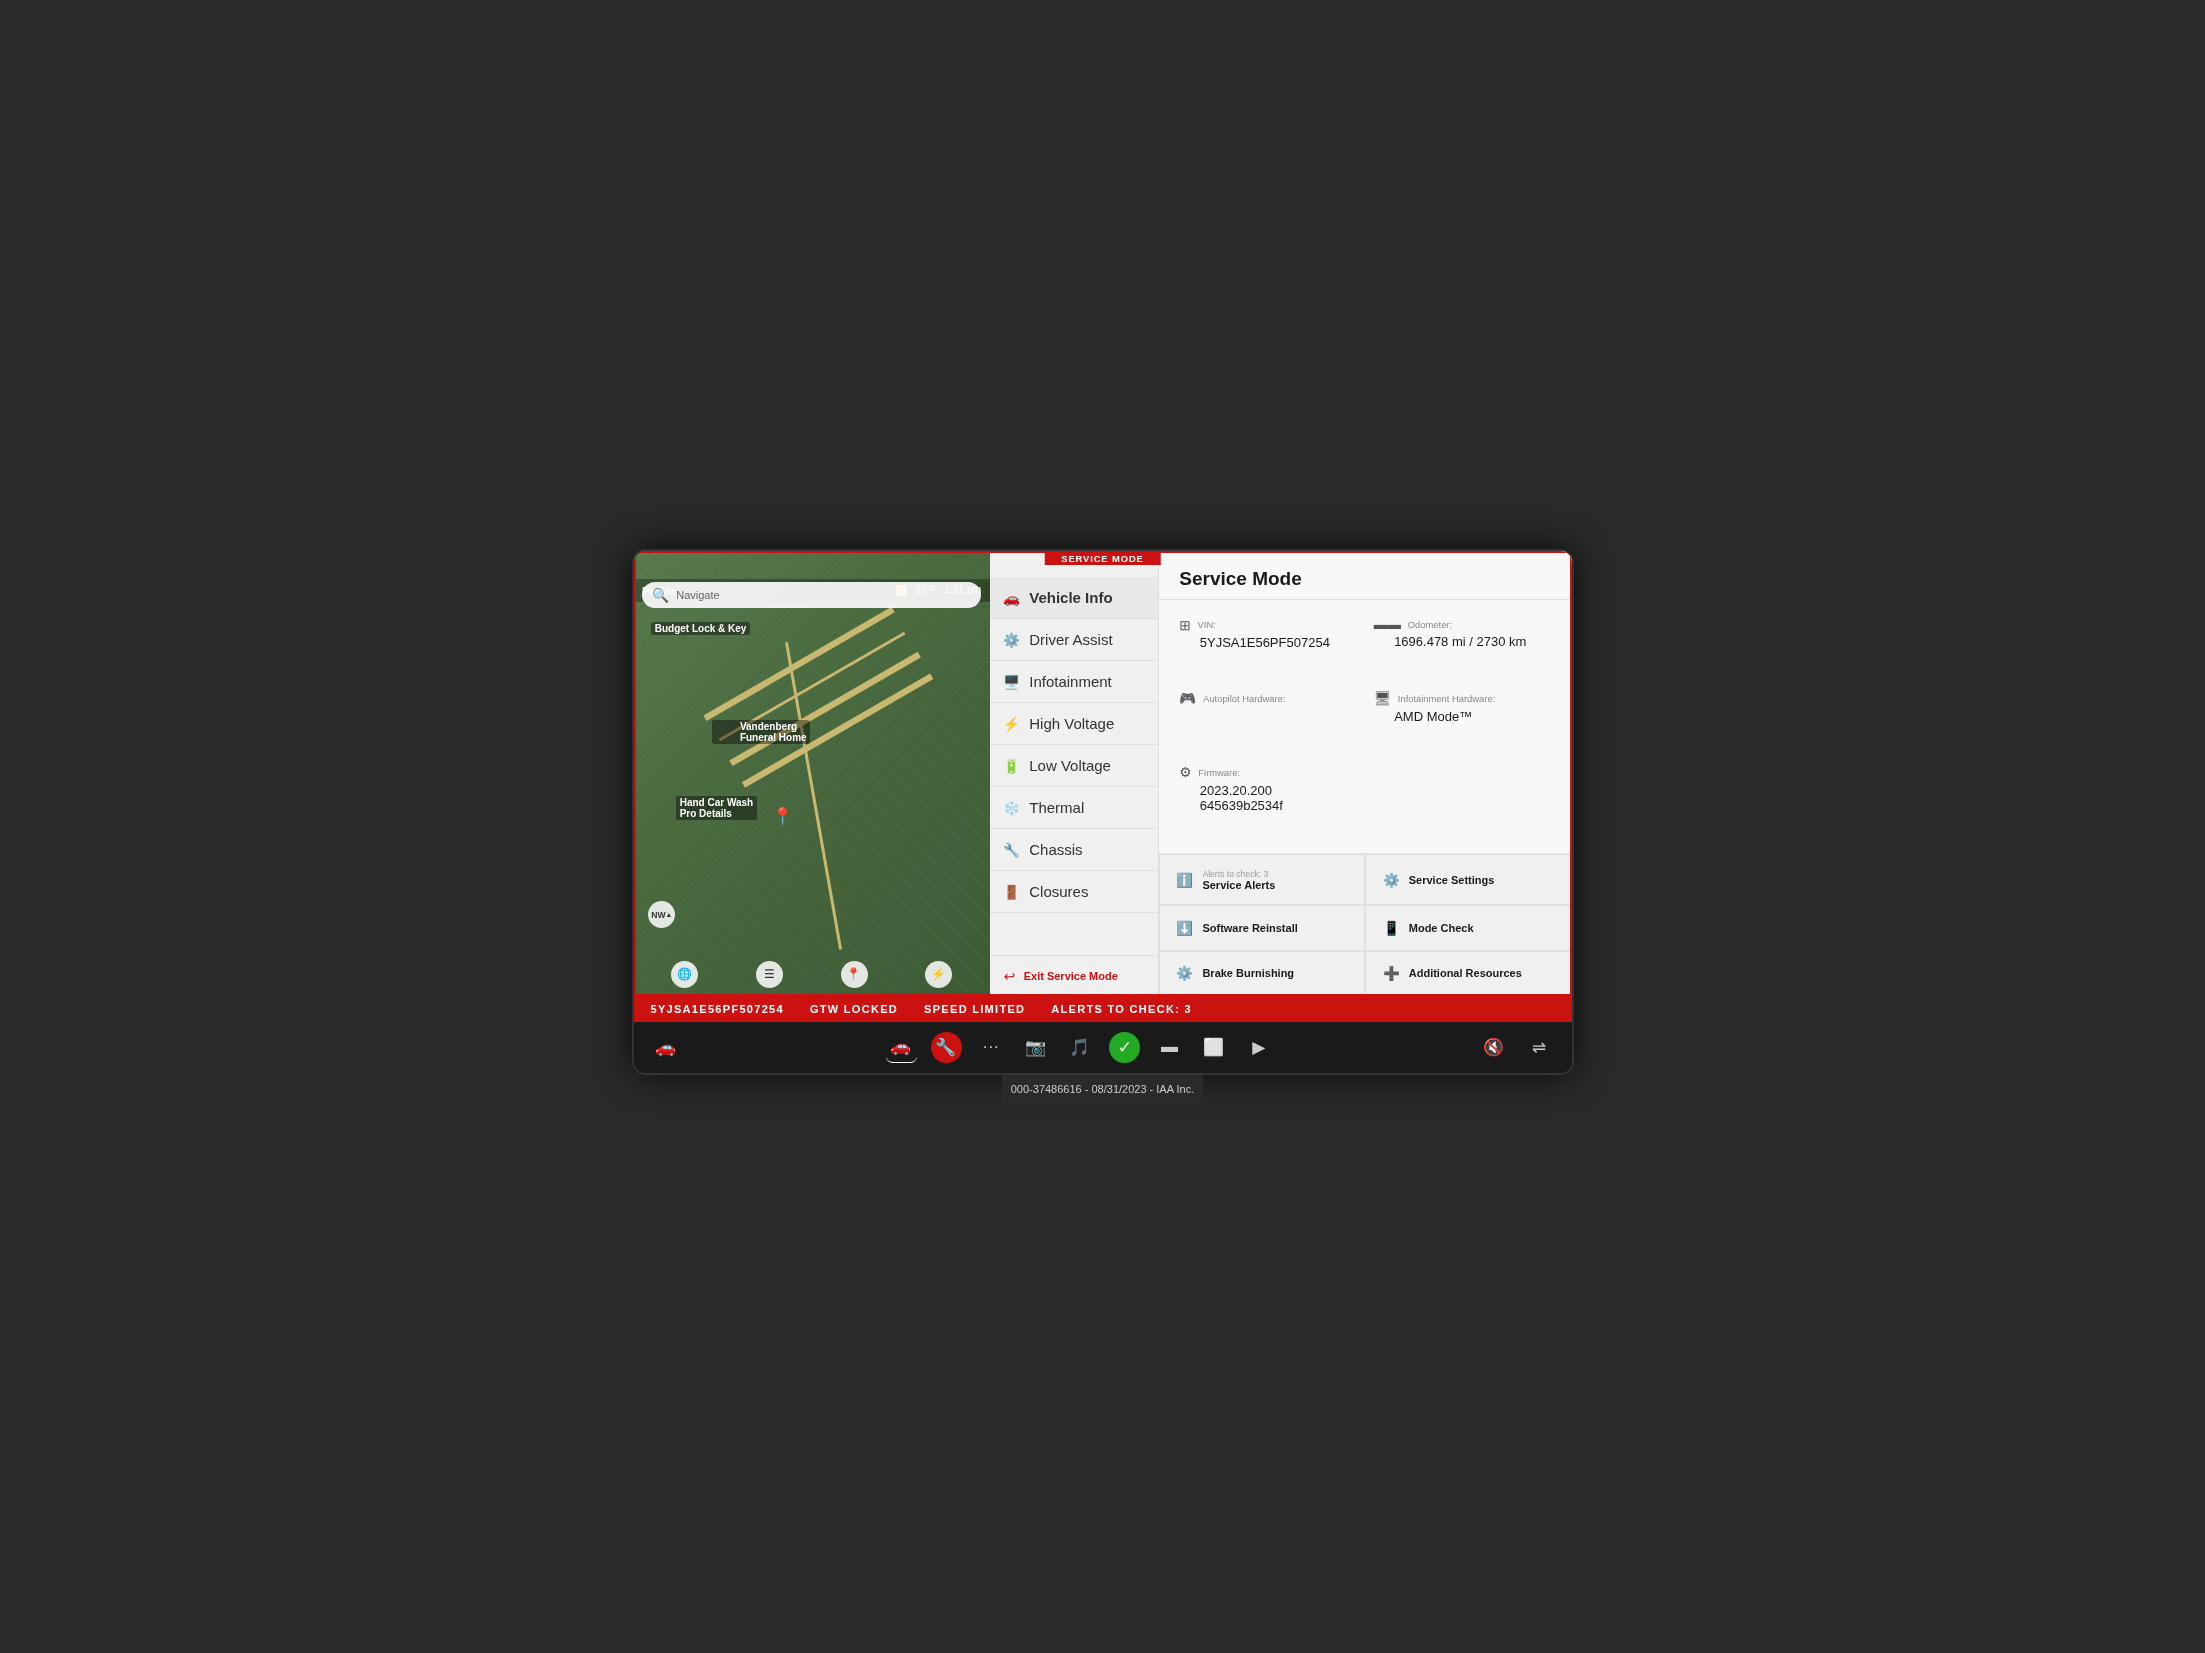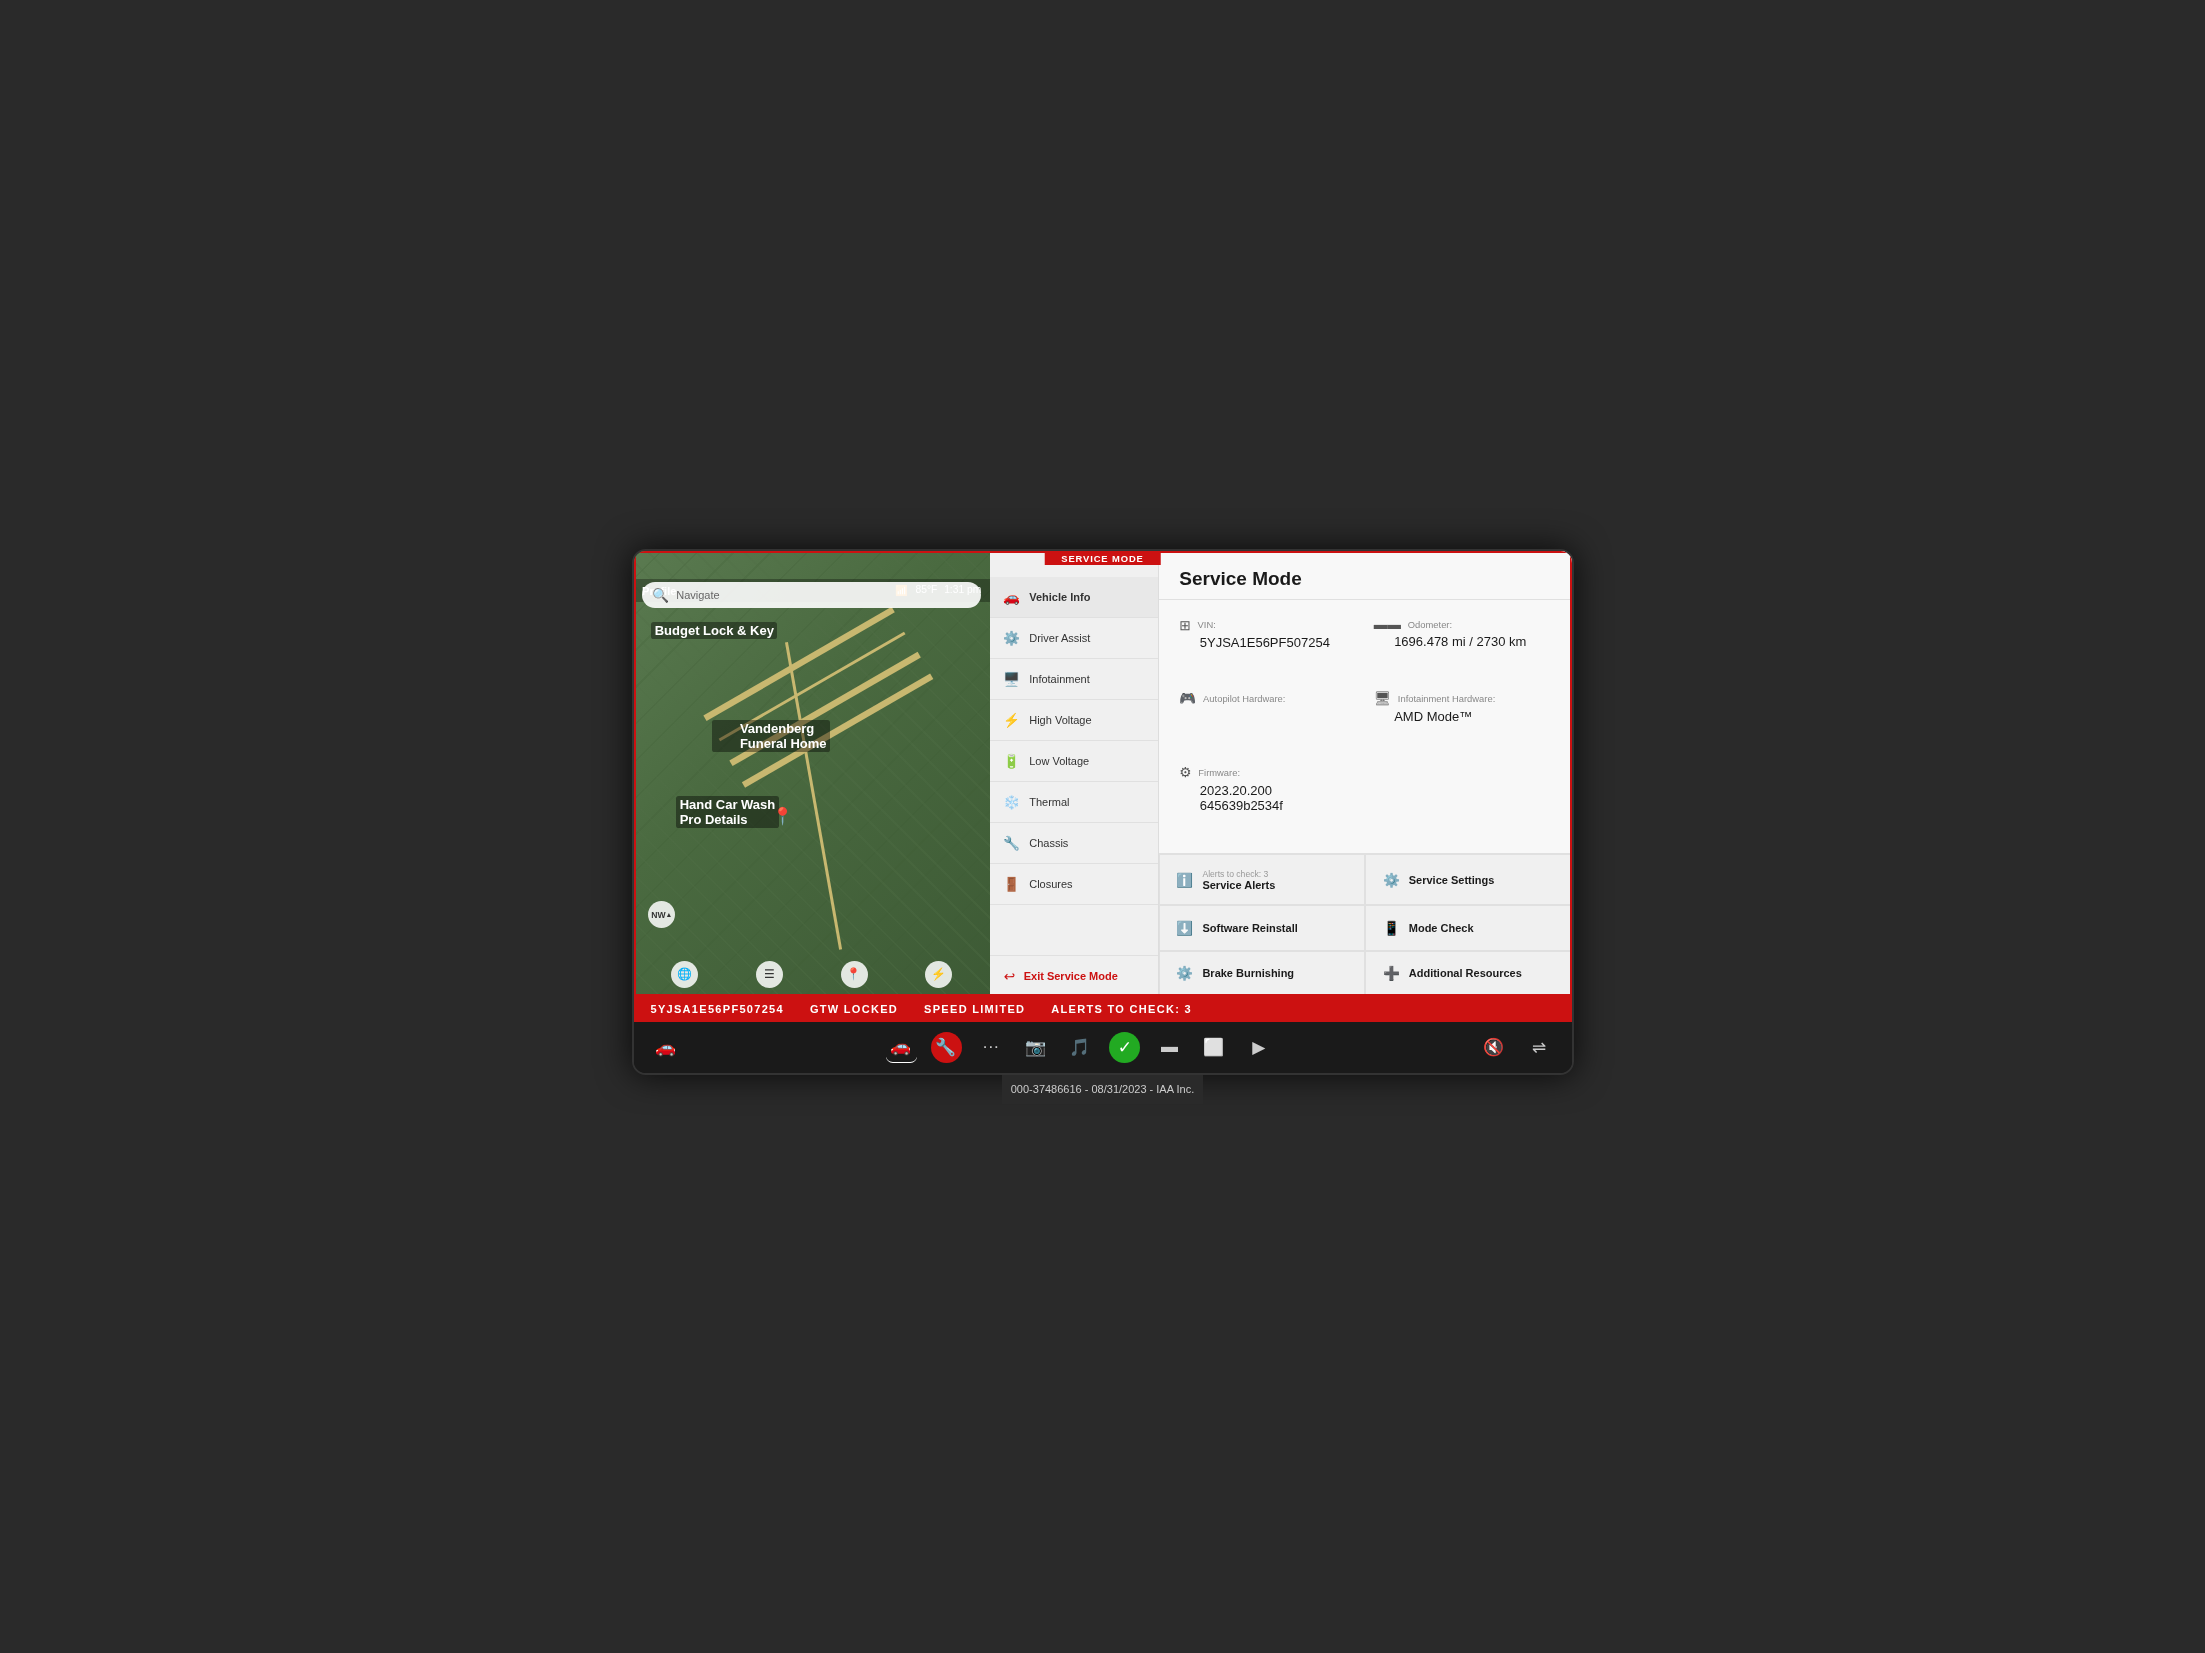--- a/index.html
+++ b/index.html
@@ -217,21 +217,21 @@
 
     .nav-item-icon {
       font-size: 13.7px;
       color: #555;
       flex-shrink: 0;
       width: 17px;
       text-align: center;
     }
 
     .nav-item-label {
-      font-size: 11px;
+      font-size: 15px;
       color: #333;
     }
 
     .nav-exit {
       margin-top: auto;
       padding: 12px 13.7px;
       display: flex;
       align-items: center;
       gap: 8.6px;
       cursor: pointer;
@@ -432,21 +432,21 @@
       text-align: center;
       padding: 8.6px;
       font-size: 11px;
       font-weight: 500;
     }
 
     
     .map-city-label {
       position: absolute;
       color: white;
-      font-size: 13px;
+      font-size: 10px;
       font-weight: bold;
       background: rgba(0,0,0,0.4);
       padding: 0.9px 3.4px;
       border-radius: 2.6px;
       z-index: 5;
     }
   </style>
 </head>
 <body>
 

